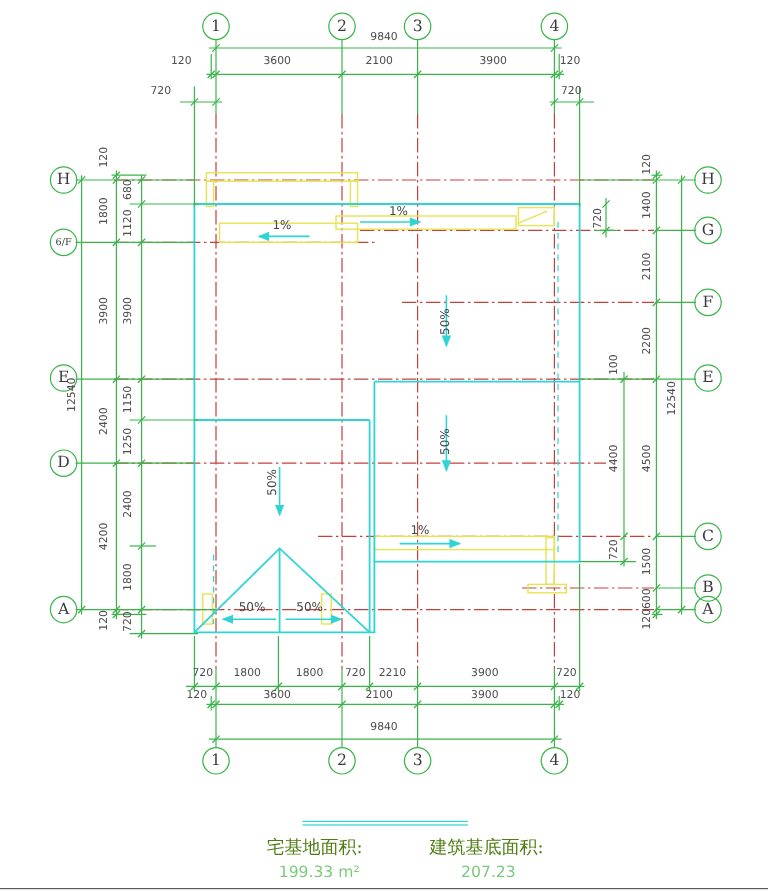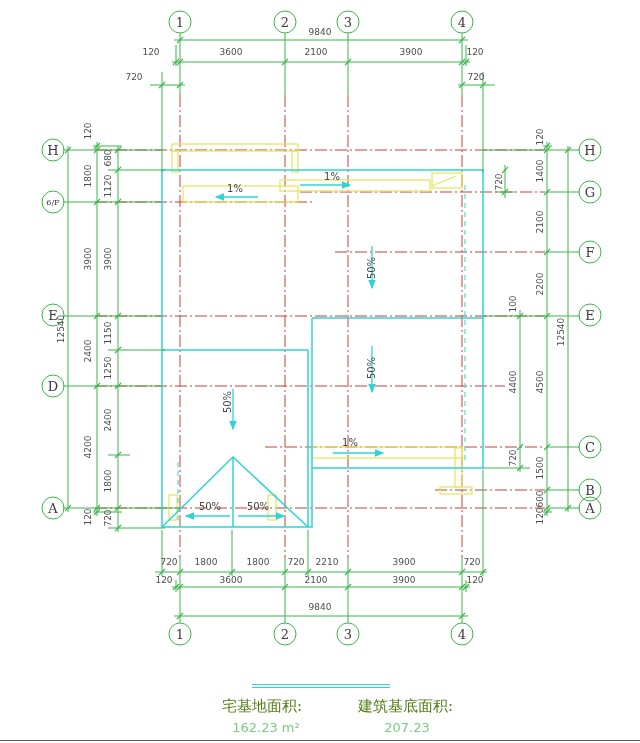--- a/index.html
+++ b/index.html
@@ -252,17 +252,17 @@
   <div class="slope" style="left:350px;top:443px">1%</div>
   <div class="slopev" style="left:372px;top:268px">50%</div>
   <div class="slopev" style="left:372px;top:368px">50%</div>
   <div class="slopev" style="left:228px;top:402px">50%</div>
   <div class="slope" style="left:210px;top:507px">50%</div>
   <div class="slope" style="left:258px;top:507px">50%</div>
 
   <div class="title-underline" style="left:252px;top:684px;width:138px"></div>
   <div class="area-label" style="left:222px;top:697px">宅基地面积:</div>
   <div class="area-label" style="left:358px;top:697px">建筑基底面积:</div>
-  <div class="area-value" style="left:266px;top:720px">162.23 m²</div>
+  <div class="area-value" style="left:266px;top:720px">199.33 m²</div>
   <div class="area-value" style="left:407px;top:720px">207.23</div>
   <div class="rule" style="top:740px"></div>
 
 </div>
 
 </body></html>

